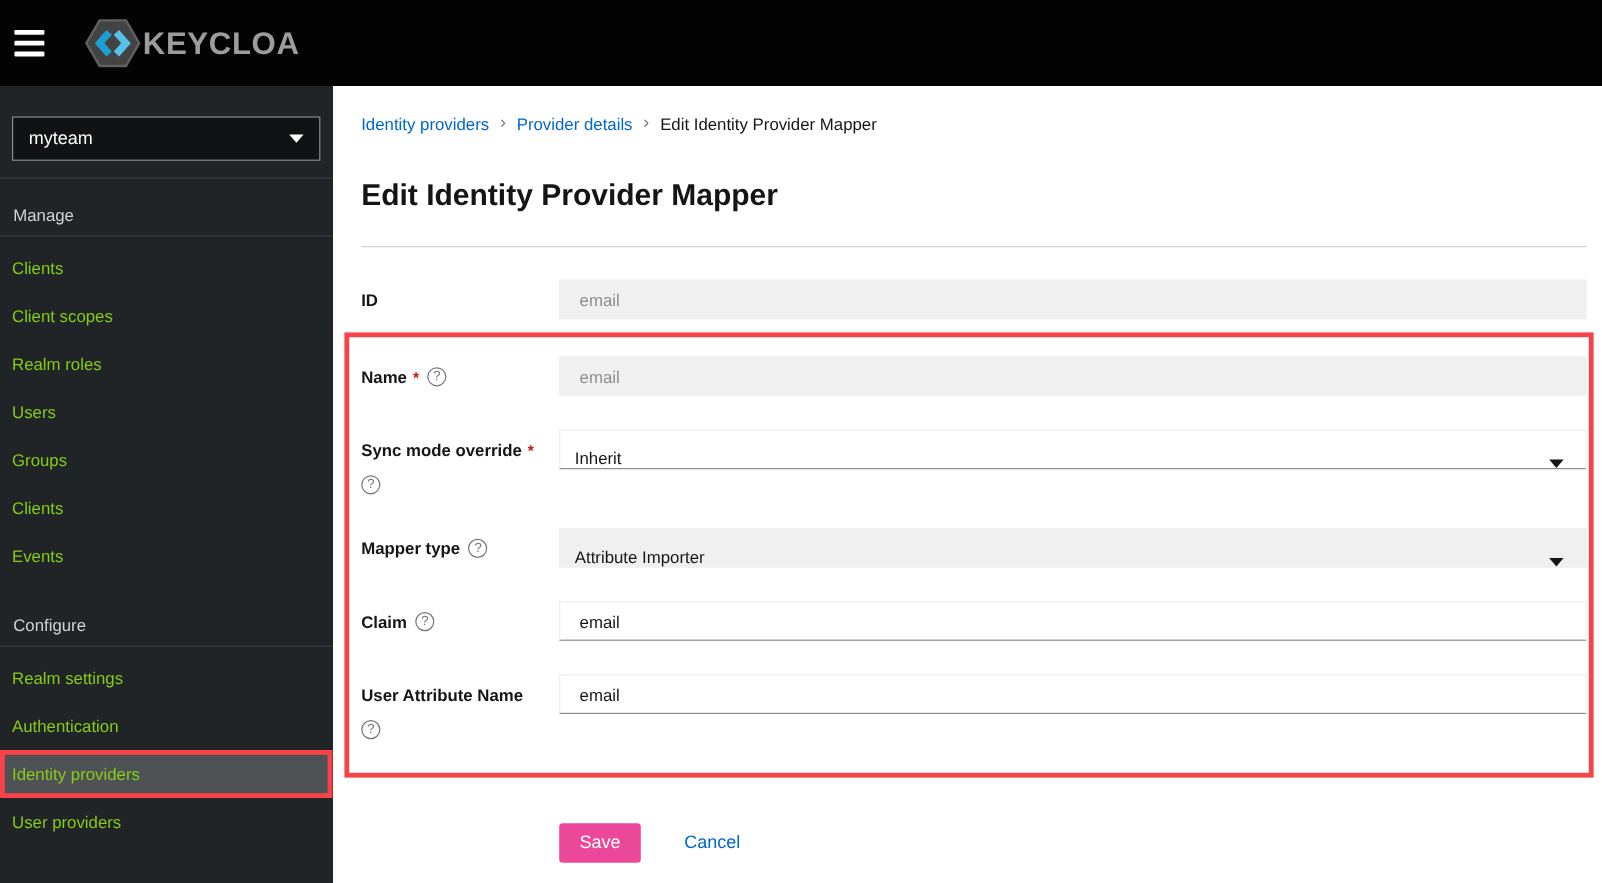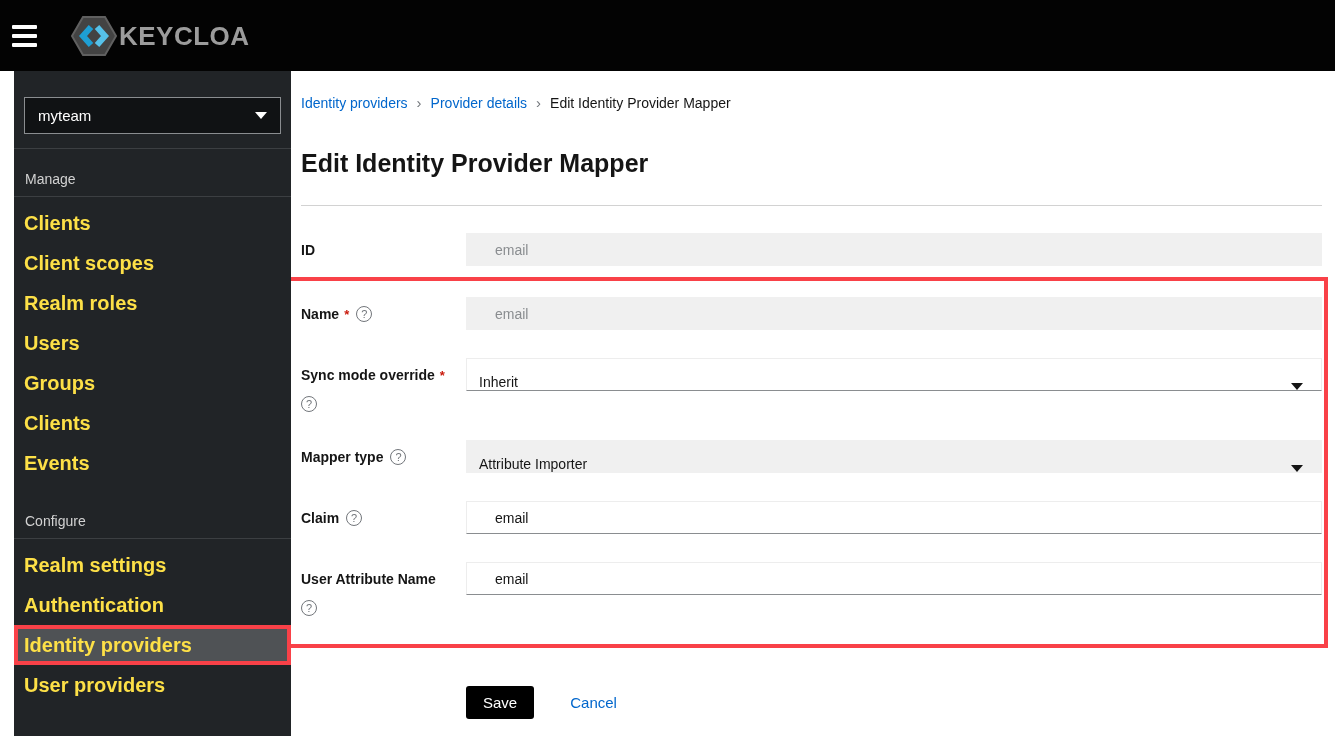--- a/index.html
+++ b/index.html
@@ -23,21 +23,21 @@
   .hamburger {
     margin-left: 10px; width: 42px; height: 42px;
     display: flex; flex-direction: column; justify-content: center; gap: 5px;
     cursor: pointer; padding-left: 2px;
   }
   .hamburger span { display: block; width: 25px; height: 4px; background: #ffffff; border-radius: 1px; }
   .brand { margin-left: 12px; display: flex; align-items: center; }
 
   
   .sidebar {
-    position: fixed; top: 71px; left: 14px; bottom: 0; width: 277px;
+    position: fixed; top: 71px; left: 0; bottom: 0; width: 277px;
     background: #212427; color: #ffffff;
     z-index: 10;
   }
   .realm-select {
     margin: 26px 10px 0 10px; height: 37px;
     background: #101214; border: 1px solid #8a8d90;
     display: flex; align-items: center; justify-content: space-between;
     padding: 0 13px; font-size: 15px; color: #ffffff; cursor: pointer;
   }
   .caret-down-white {
@@ -47,21 +47,21 @@
   }
   .sidebar-divider { border: none; border-top: 1px solid #3c3f42; margin: 14px 0 0 0; }
   .nav-section-title {
     margin-top: 22px; padding: 0 0 9px 11px;
     font-size: 14px; color: #d2d2d2;
     border-bottom: 1px solid #3c3f42;
   }
   .nav-list { padding-top: 6px; }
   .nav-item {
     height: 40px; line-height: 40px; padding-left: 10px;
-    font-size: 20px; color: #fde047; cursor: pointer; white-space: nowrap; font-weight: bold;
+    font-size: 14px; color: #84cc16; cursor: pointer; white-space: nowrap;
   }
   .nav-item.active {
     background: #4f5255;
     border: 4px solid #f94148;
     line-height: 32px; padding-left: 6px;
   }
   .nav-section.configure { margin-top: 30px; }
 
   
   .main {
@@ -89,21 +89,21 @@
   .required-marker { color: #c9190b; font-size: 13px; margin-left: 5px; font-weight: bold; }
   .help-icon {
     display: inline-flex; align-items: center; justify-content: center;
     width: 16px; height: 16px; margin-left: 7px;
     border: 1px solid #72767b; border-radius: 50%;
     color: #72767b; font-size: 11px; font-weight: normal; cursor: pointer;
     flex: 0 0 auto;
   }
   .control-col { flex: 1; }
   .text-input {
-    width: 100%; height: 33px; padding: 0 28px;
+    width: 100%; height: 33px; padding: 0 16px;
     border: 1px solid #ededed; border-bottom-color: #8a8d90;
     font-size: 14px; color: #151515; font-family: inherit; background: #ffffff;
     outline: none;
   }
   .text-input:disabled { background: #f0f0f0; border-color: #f0f0f0; color: #8a8d90; }
   .select-box {
     height: 33px; display: flex; align-items: flex-end; justify-content: space-between;
     padding: 0 10px 0 12px; font-size: 14px; color: #151515;
     border: 1px solid #ededed; border-bottom-color: #8a8d90;
     background: #ffffff; cursor: pointer;
@@ -117,21 +117,21 @@
 
   
   .annotation-group {
     border: 4px solid #f94148;
     margin: 0 -6px 0 -14px;
     padding: 16px 2px 0 10px;
   }
 
   .actions { margin-top: 38px; margin-left: 165px; display: flex; align-items: center; }
   .save-btn {
-    background: #000000; color: #ffffff; border: none; border-radius: 3px;
+    background: #ec4899; color: #ffffff; border: none; border-radius: 3px;
     height: 33px; padding: 0 17px; font-size: 15px; font-family: inherit; cursor: pointer;
   }
   .cancel-link { color: #0066cc; font-size: 15px; margin-left: 36px; cursor: pointer; text-decoration: none; }
 </style>
 </head>
 <body>
 
 <header class="topbar">
   <div class="hamburger">
     <span></span>

